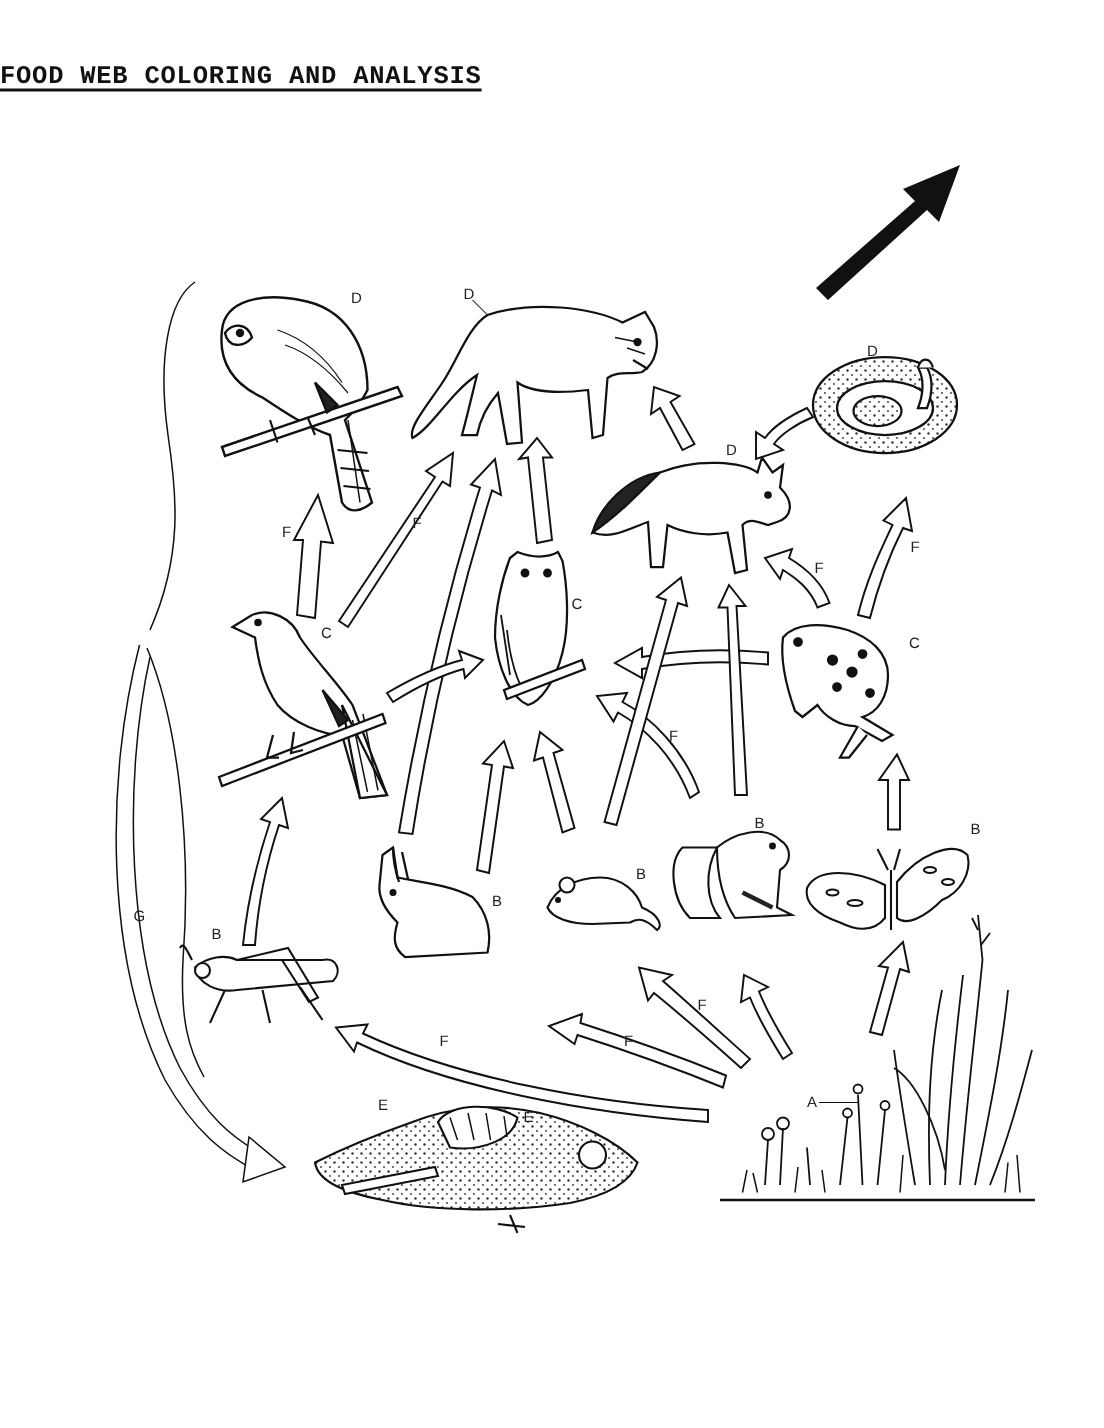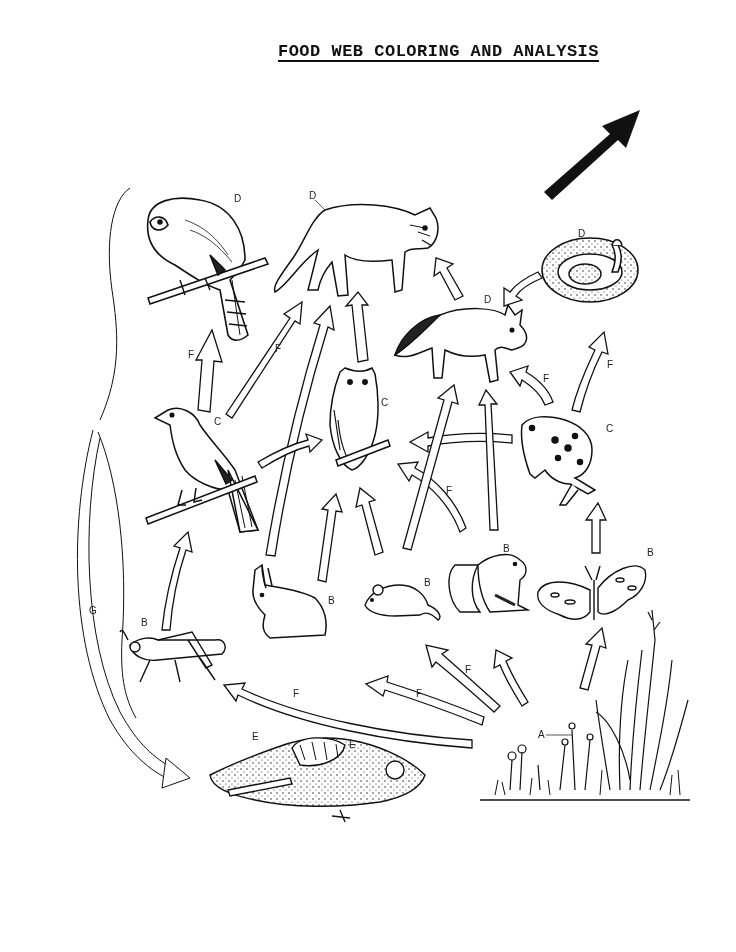--- a/index.html
+++ b/index.html
@@ -1,18 +1,18 @@
 <!DOCTYPE html>
 <html><head>
   <meta charset="utf-8">
   <style>
     html, body { margin: 0; padding: 0; background: #ffffff; }
     body { width: 736px; height: 952px; position: relative; overflow: hidden; font-family: "Liberation Mono", monospace; }
     .title {
-      position: absolute; left: 0; top: 42px; width: 599px; text-align: right;
+      position: absolute; left: 0; top: 42px; width: 599px; text-align: left;
       font-family: "Liberation Mono", "DejaVu Sans Mono", monospace;
       font-size: 17px; font-weight: bold; letter-spacing: 0.5px; color: #111;
     }
     .title span { text-decoration: underline; text-decoration-thickness: 2px; text-underline-offset: 4px; }
     svg.web { position: absolute; left: 0; top: 0; }
     .lbl { font-family: "Liberation Sans", sans-serif; font-size: 10px; fill: #222; }
   </style>
 </head>
 <body>
 

